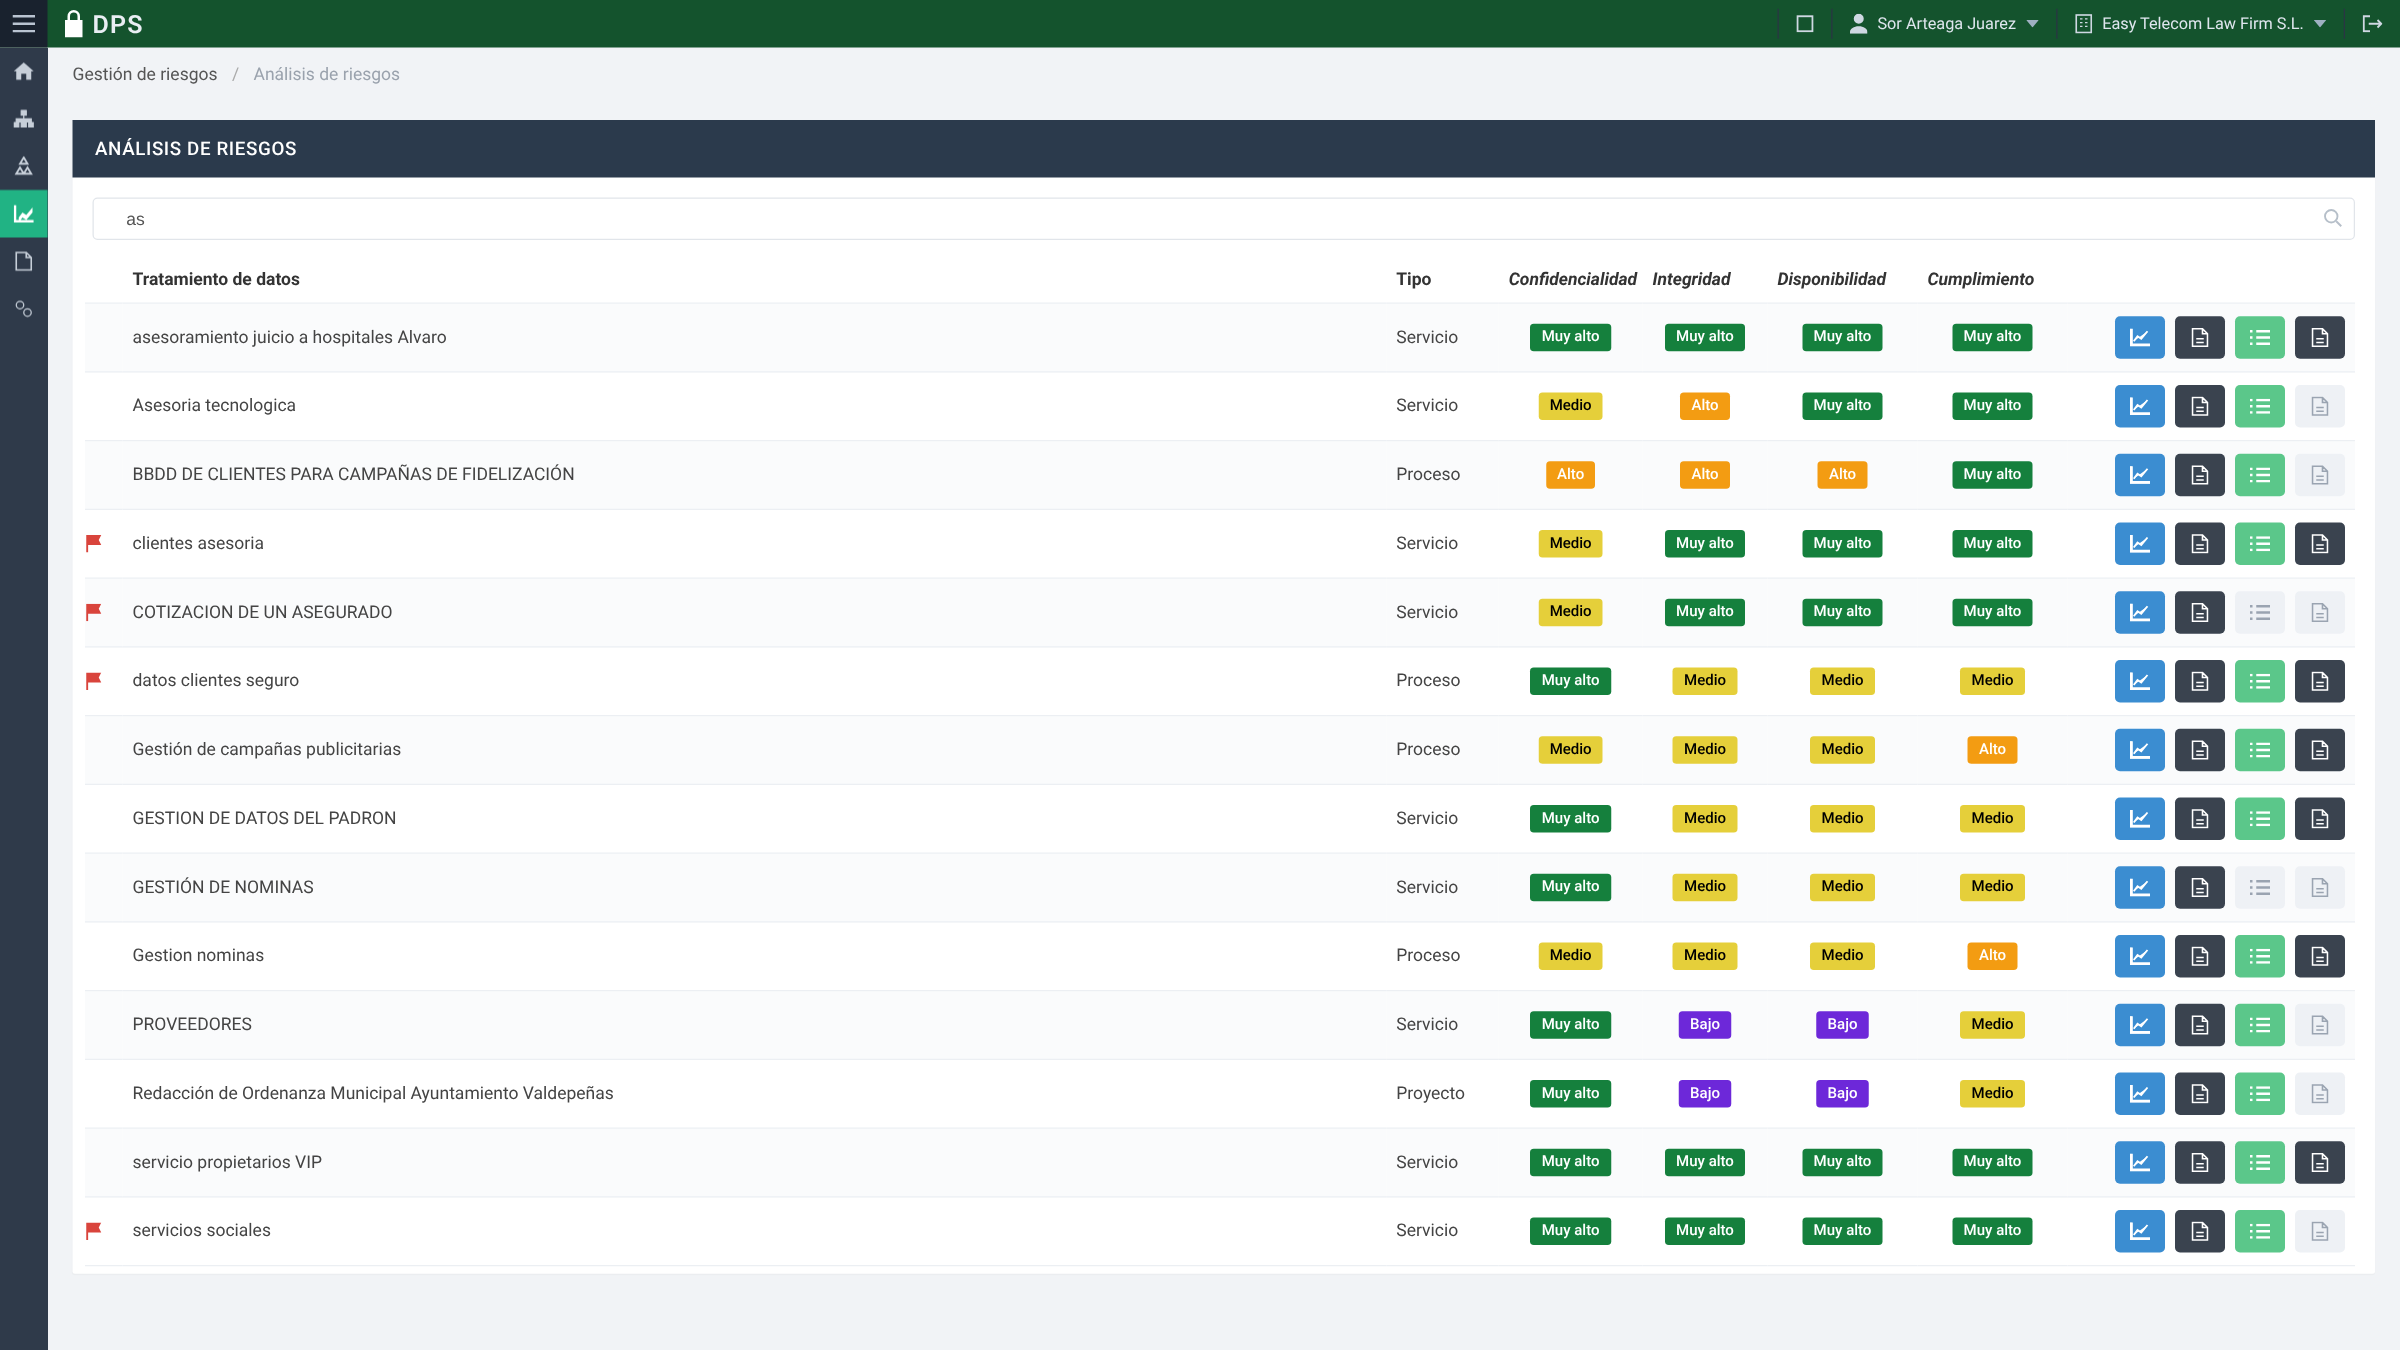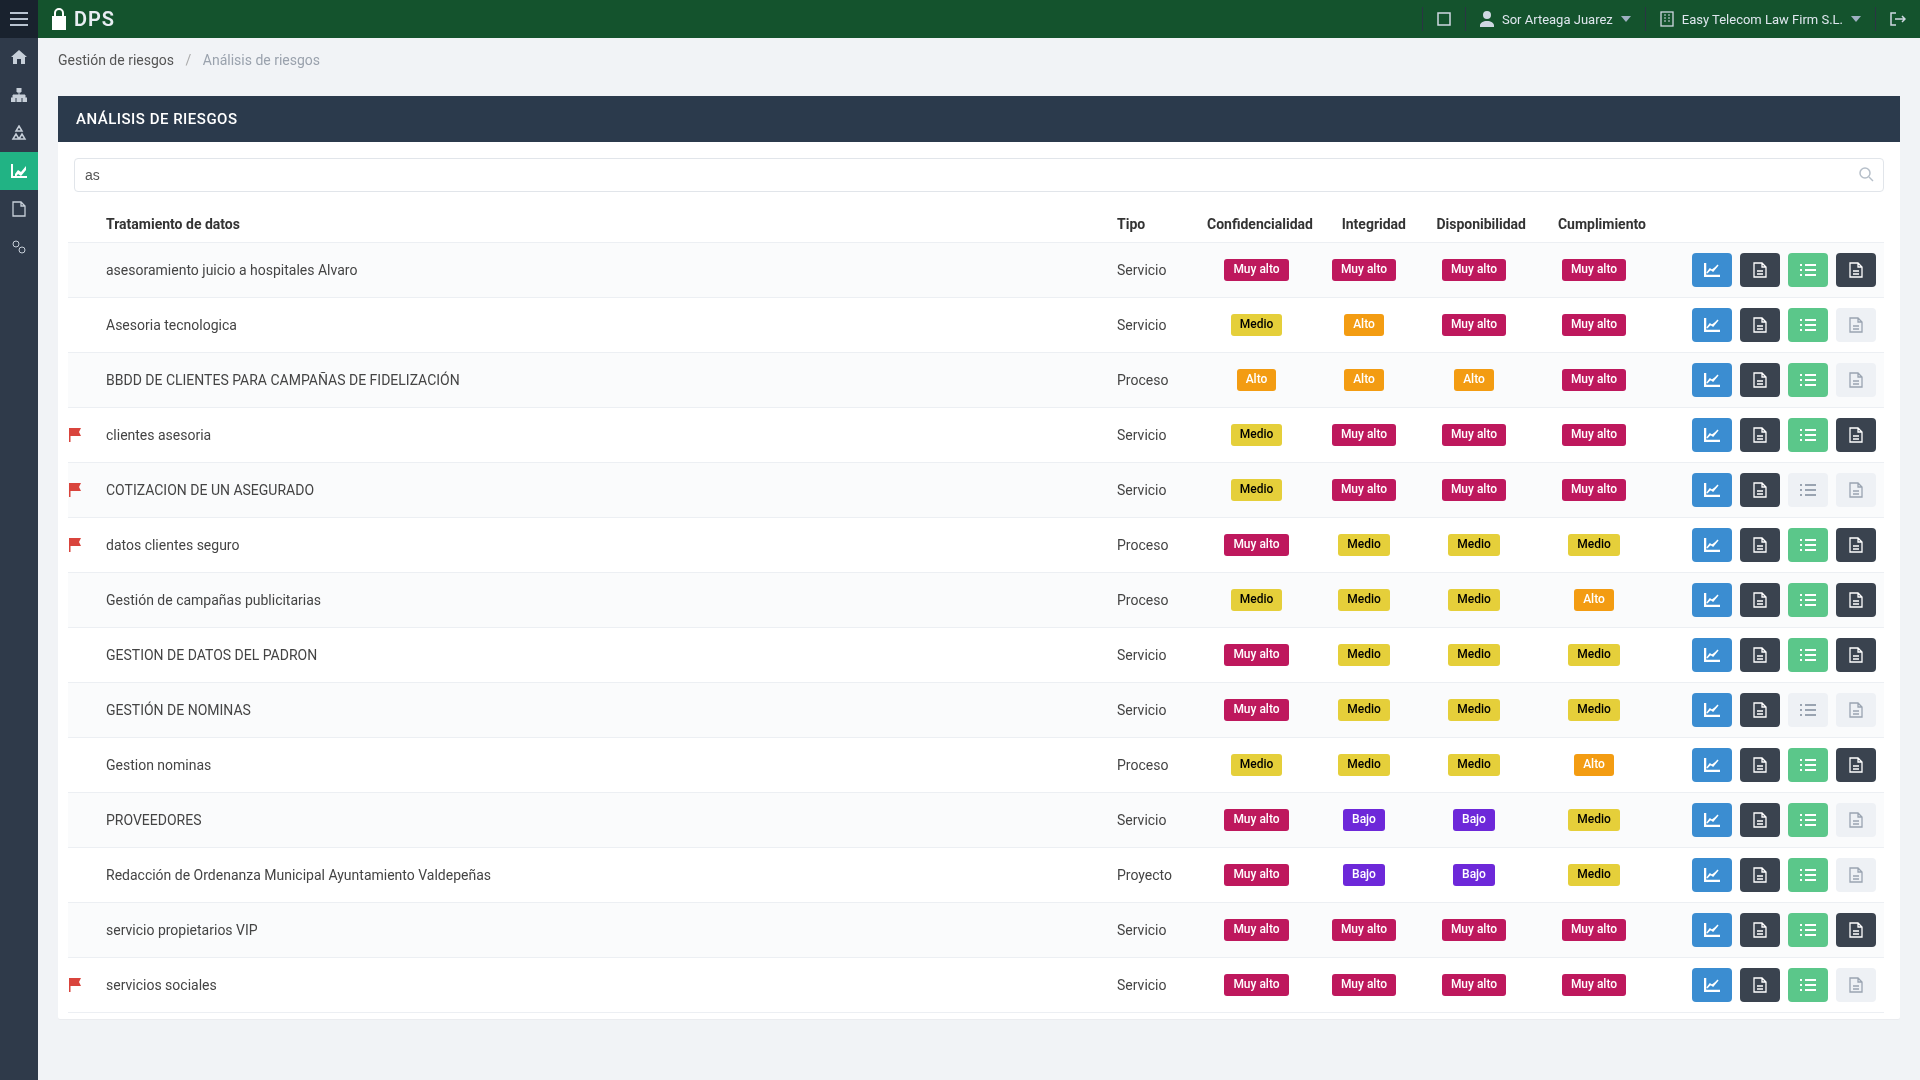--- a/index.html
+++ b/index.html
@@ -25,34 +25,34 @@
 .breadcrumbs { padding: 14px 20px 28px; font-size:14px; color:#555; }
 .breadcrumbs a { color:#555; text-decoration:none; }
 .breadcrumbs .sep { margin: 0 8px; color:#aaa; }
 .breadcrumbs .current { color:#9aa2ad; }
 
 .panel { margin: 0 20px 20px; background:#fff; border-radius:2px; box-shadow: 0 1px 1px rgba(0,0,0,.03); }
 .panel-head { background:#2b3a4c; color:#fff; padding:14px 18px; font-size:15px; letter-spacing:.5px; font-weight:500; }
 .panel-body { padding:16px 16px 6px 10px; }
 
 .search-wrap { position:relative; margin: 0 0 14px 6px; }
-.search-wrap input { width:100%; height:34px; border:1px solid #e1e5ea; border-radius:4px; padding:6px 36px 6px 10px; font-size:14px; color:#555; }
+.search-wrap input { width:100%; height:34px; border:1px solid #e1e5ea; border-radius:4px; padding:6px 36px 6px 26px; font-size:14px; color:#555; }
 .search-wrap .search-ic { position:absolute; right:10px; top:8px; color:#b6bfc9; }
 
 table.grid { width:100%; border-collapse:collapse; table-layout:fixed; }
 .grid th { text-align:left; font-weight:700; color:#333; font-size:14px; padding:10px 8px; border-bottom:1px solid #eceff3; }
-.grid th.center { text-align:right; }
+.grid th.center { text-align:left;font-style:italic; }
 .grid td { padding:10px 8px; border-bottom:1px solid #eceff3; vertical-align:middle; font-size:14px; color:#444; }
 .grid tbody tr:nth-child(odd) td { background:#fafbfc; }
 .grid td.flagcell { width:28px; text-align:center; padding-right:0; padding-left:0;}
 .grid td.center { text-align:center; }
 .grid .actions { display:flex; gap:8px; justify-content:flex-end; }
 
 .badge { display:inline-block; padding:3px 9px; border-radius:3px; font-size:12px; color:#fff; line-height:1.3; font-weight:500; }
-.b-muyalto { background:#be185d; }
+.b-muyalto { background:#15803d; }
 .b-alto    { background:#f39c12; }
 .b-medio   { background:#e5cf3a; color:#000000; }
 .b-bajo    { background:#6d28d9; }
 
 .btn { width:40px; height:34px; border:none; border-radius:4px; display:inline-flex; align-items:center; justify-content:center; cursor:pointer; color:#fff; }
 .btn-blue   { background:#3b8dd1; }
 .btn-dark   { background:#3a434f; }
 .btn-green  { background:#5bc78a; }
 .btn-light  { background:#eef1f5; color:#9aa4b1; }
 

